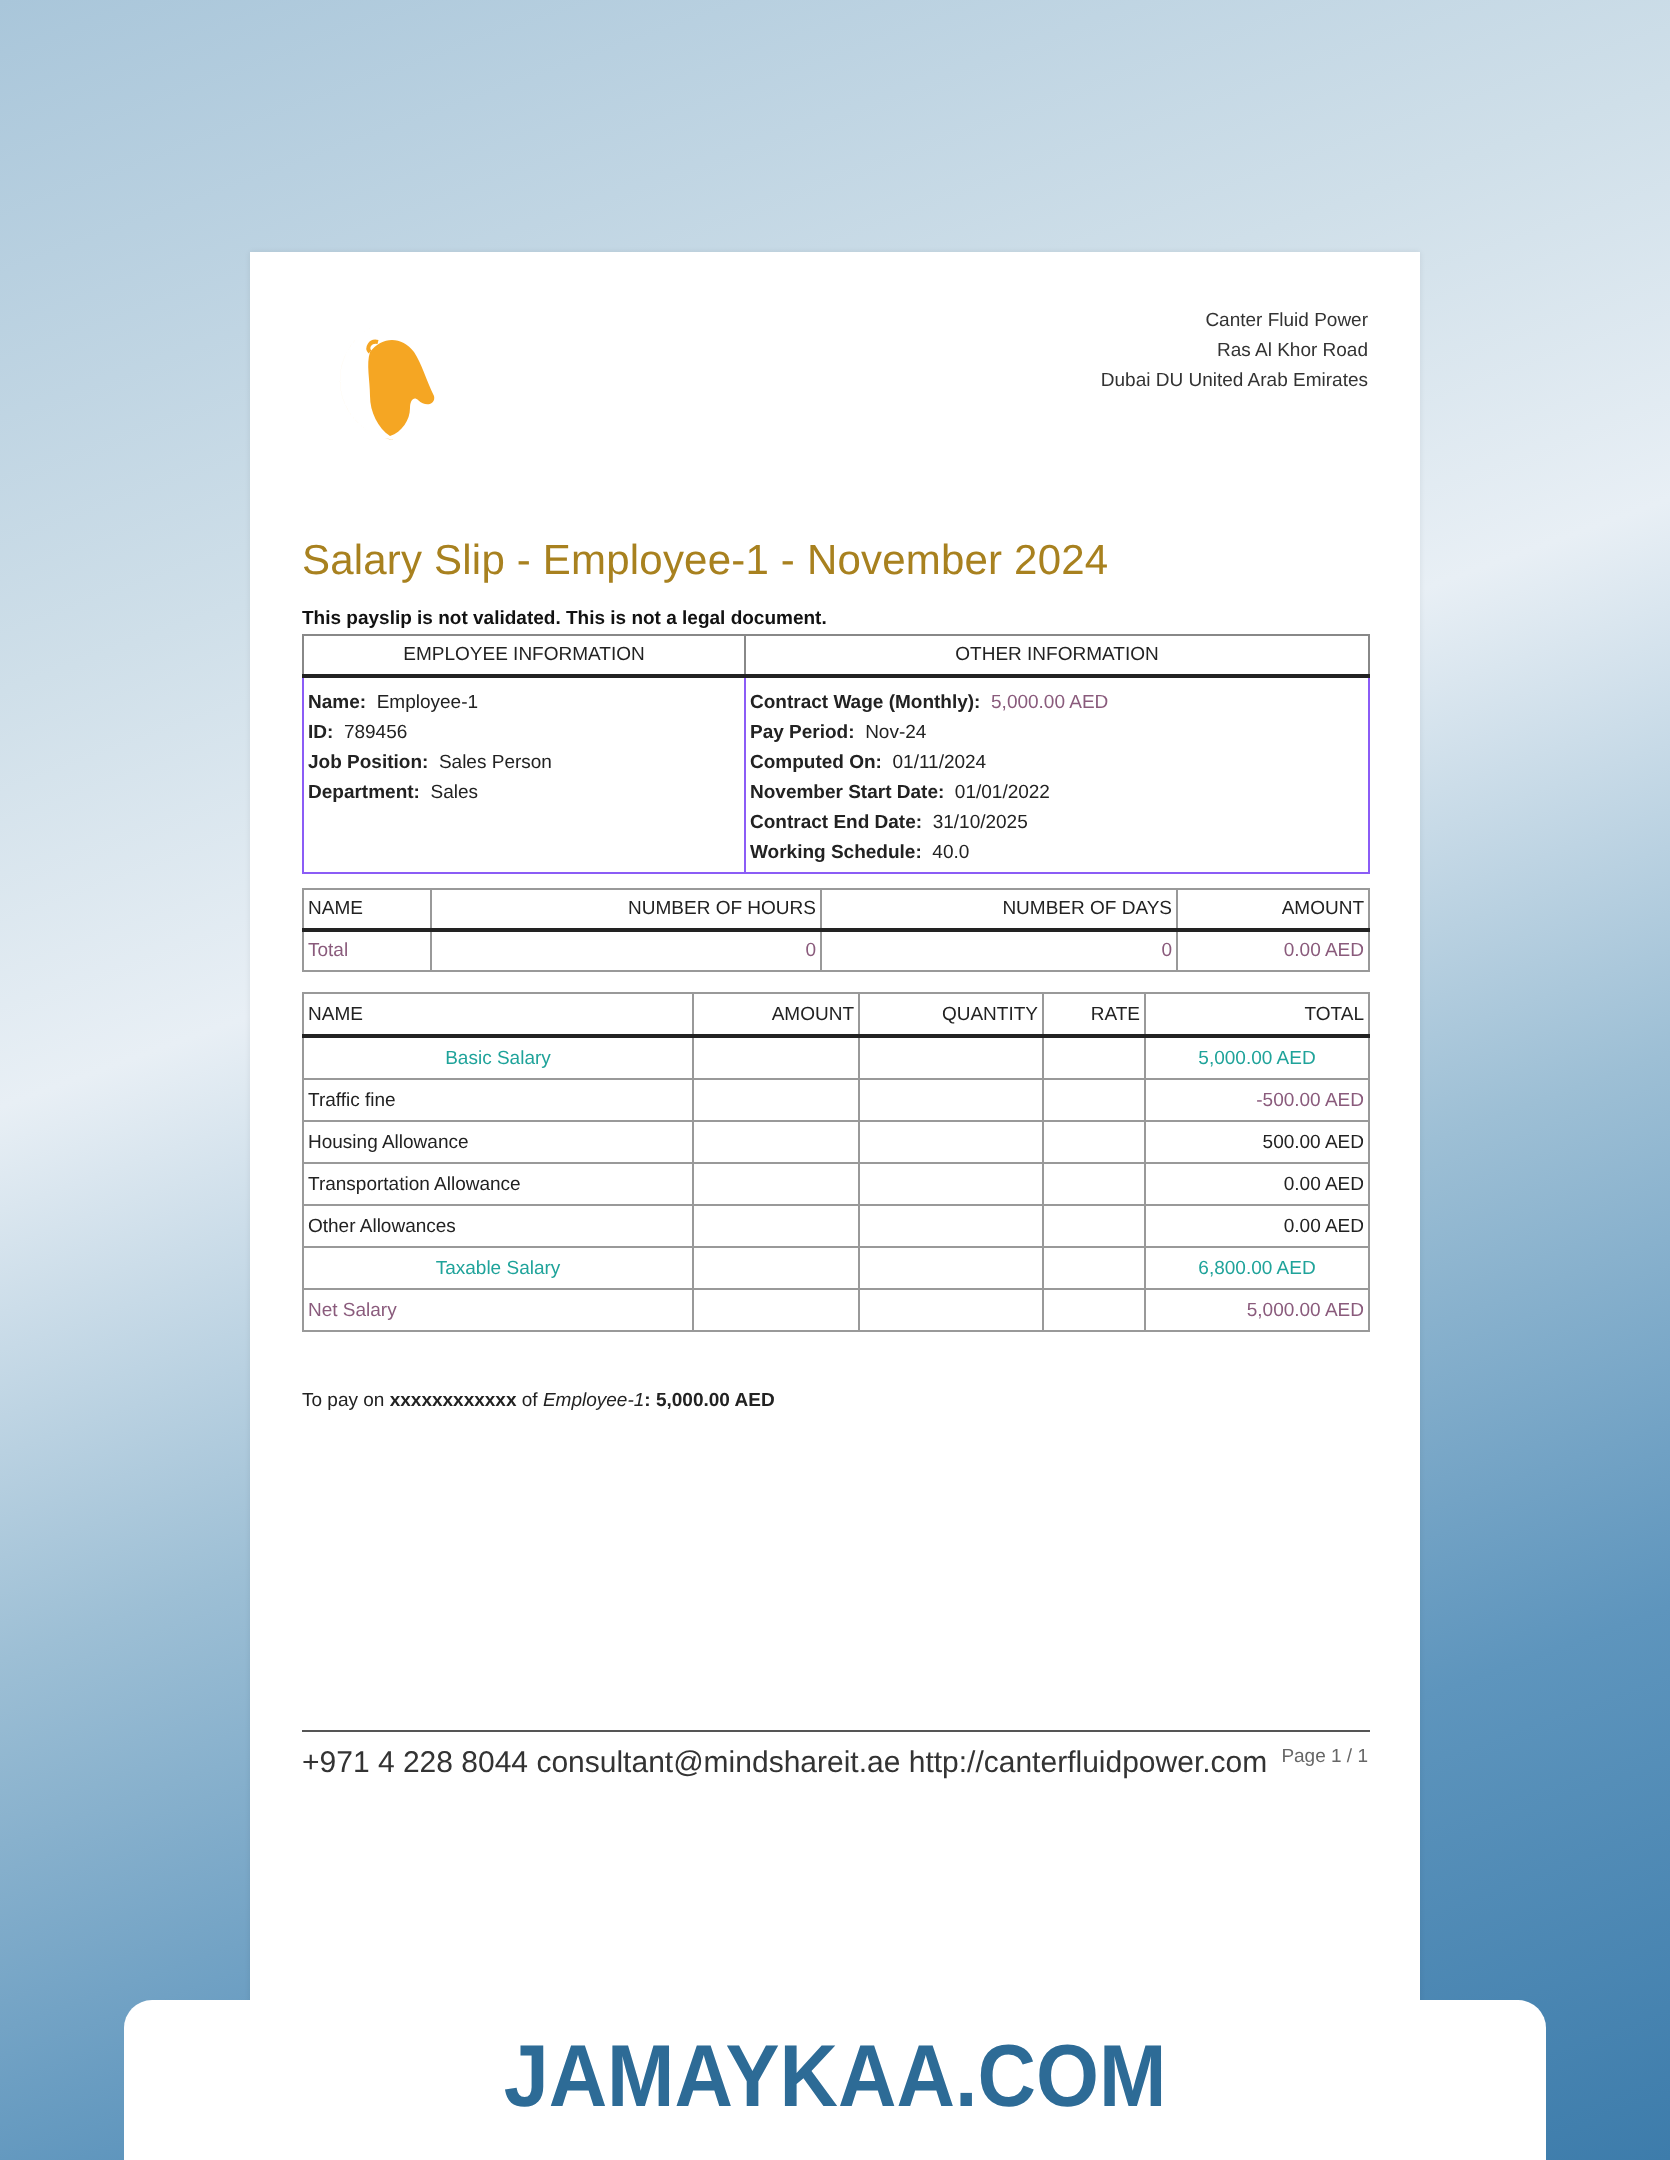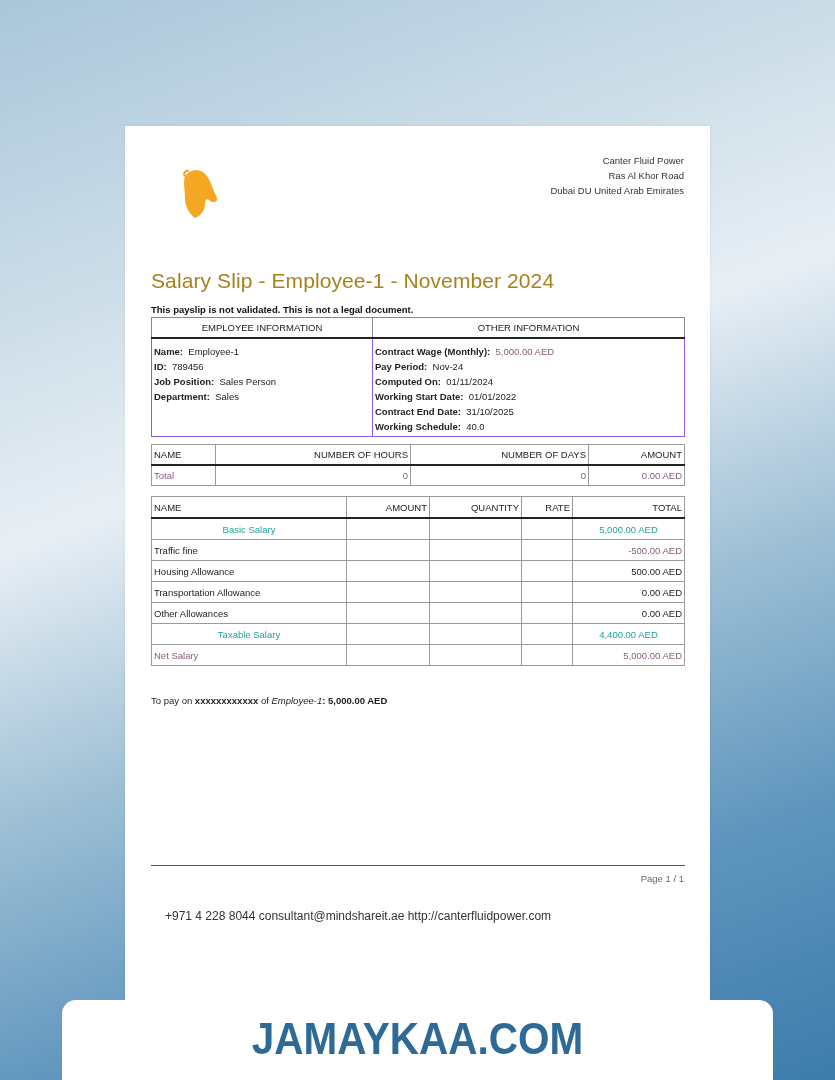--- a/index.html
+++ b/index.html
@@ -43,21 +43,21 @@
     .t3 thead tr { border-bottom: 2px solid #222; }
     .l { text-align: left; }
     .r { text-align: right; }
     .teal { color: #1fa39a; text-align: center; }
     .purple { color: #8a5b7c; }
     .muted-purple { color: #8a5b7c; margin-top: 16px; }
     .topay { position: absolute; left: 26px; top: 569px; font-size: 9.5px; color: #222; }
     .topay b { font-weight: bold; }
     .topay i { font-style: italic; }
     .footer-line { position: absolute; left: 26px; top: 739px; width: 534px; border-top: 1px solid #555; }
-    .footer-left { position: absolute; left: 40px; top: 747px; font-size: 12px; color: #333; margin-top: 36px; }
+    .footer-left { position: absolute; left: 26px; top: 747px; font-size: 15px; color: #333; }
     .footer-right { position: absolute; right: 26px; top: 747px; font-size: 9.5px; color: #666; }
     .banner {
       position: absolute; left: 62px; top: 1000px; width: 711px; height: 100px;
       background: #fff; border-radius: 14px;
     }
     .banner-text {
       position: absolute; left: 0; right: 0; top: 14px; text-align: center;
       font-family: "Liberation Sans", sans-serif; font-weight: bold; font-size: 44px;
       color: #2d6b96; letter-spacing: 0px; transform: scaleX(0.92);
     }
@@ -94,21 +94,21 @@
         <td>
           <div><b>Name:</b>&nbsp; <span>Employee-1</span></div>
           <div><b>ID:</b>&nbsp; <span>789456</span></div>
           <div><b>Job Position:</b>&nbsp; <span>Sales Person</span></div>
           <div><b>Department:</b>&nbsp; <span>Sales</span></div>
         </td>
         <td>
           <div><b>Contract Wage (Monthly):</b>&nbsp; <span class="wage">5,000.00 AED</span></div>
           <div><b>Pay Period:</b>&nbsp; <span>Nov-24</span></div>
           <div><b>Computed On:</b>&nbsp; <span>01/11/2024</span></div>
-          <div><b>Working Start Date:</b>&nbsp; <span>01/01/2022</span></div>
+          <div><b>November Start Date:</b>&nbsp; <span>01/01/2022</span></div>
           <div><b>Contract End Date:</b>&nbsp; <span>31/10/2025</span></div>
           <div><b>Working Schedule:</b>&nbsp; <span>40.0</span></div>
         </td>
       </tr>
     </tbody>
   </table>
 
   <table class="t2">
     <thead>
       <tr>
@@ -172,21 +172,21 @@
           <td class="r"></td>
           <td class="r"></td>
           <td class="r"></td>
           <td class="r ">0.00 AED</td>
         </tr>
         <tr>
           <td class="l teal">Taxable Salary</td>
           <td class="r"></td>
           <td class="r"></td>
           <td class="r"></td>
-          <td class="r teal">4,400.00 AED</td>
+          <td class="r teal">6,800.00 AED</td>
         </tr>
         <tr>
           <td class="l purple">Net Salary</td>
           <td class="r"></td>
           <td class="r"></td>
           <td class="r"></td>
           <td class="r purple">5,000.00 AED</td>
         </tr>
       </tbody>
   </table>

